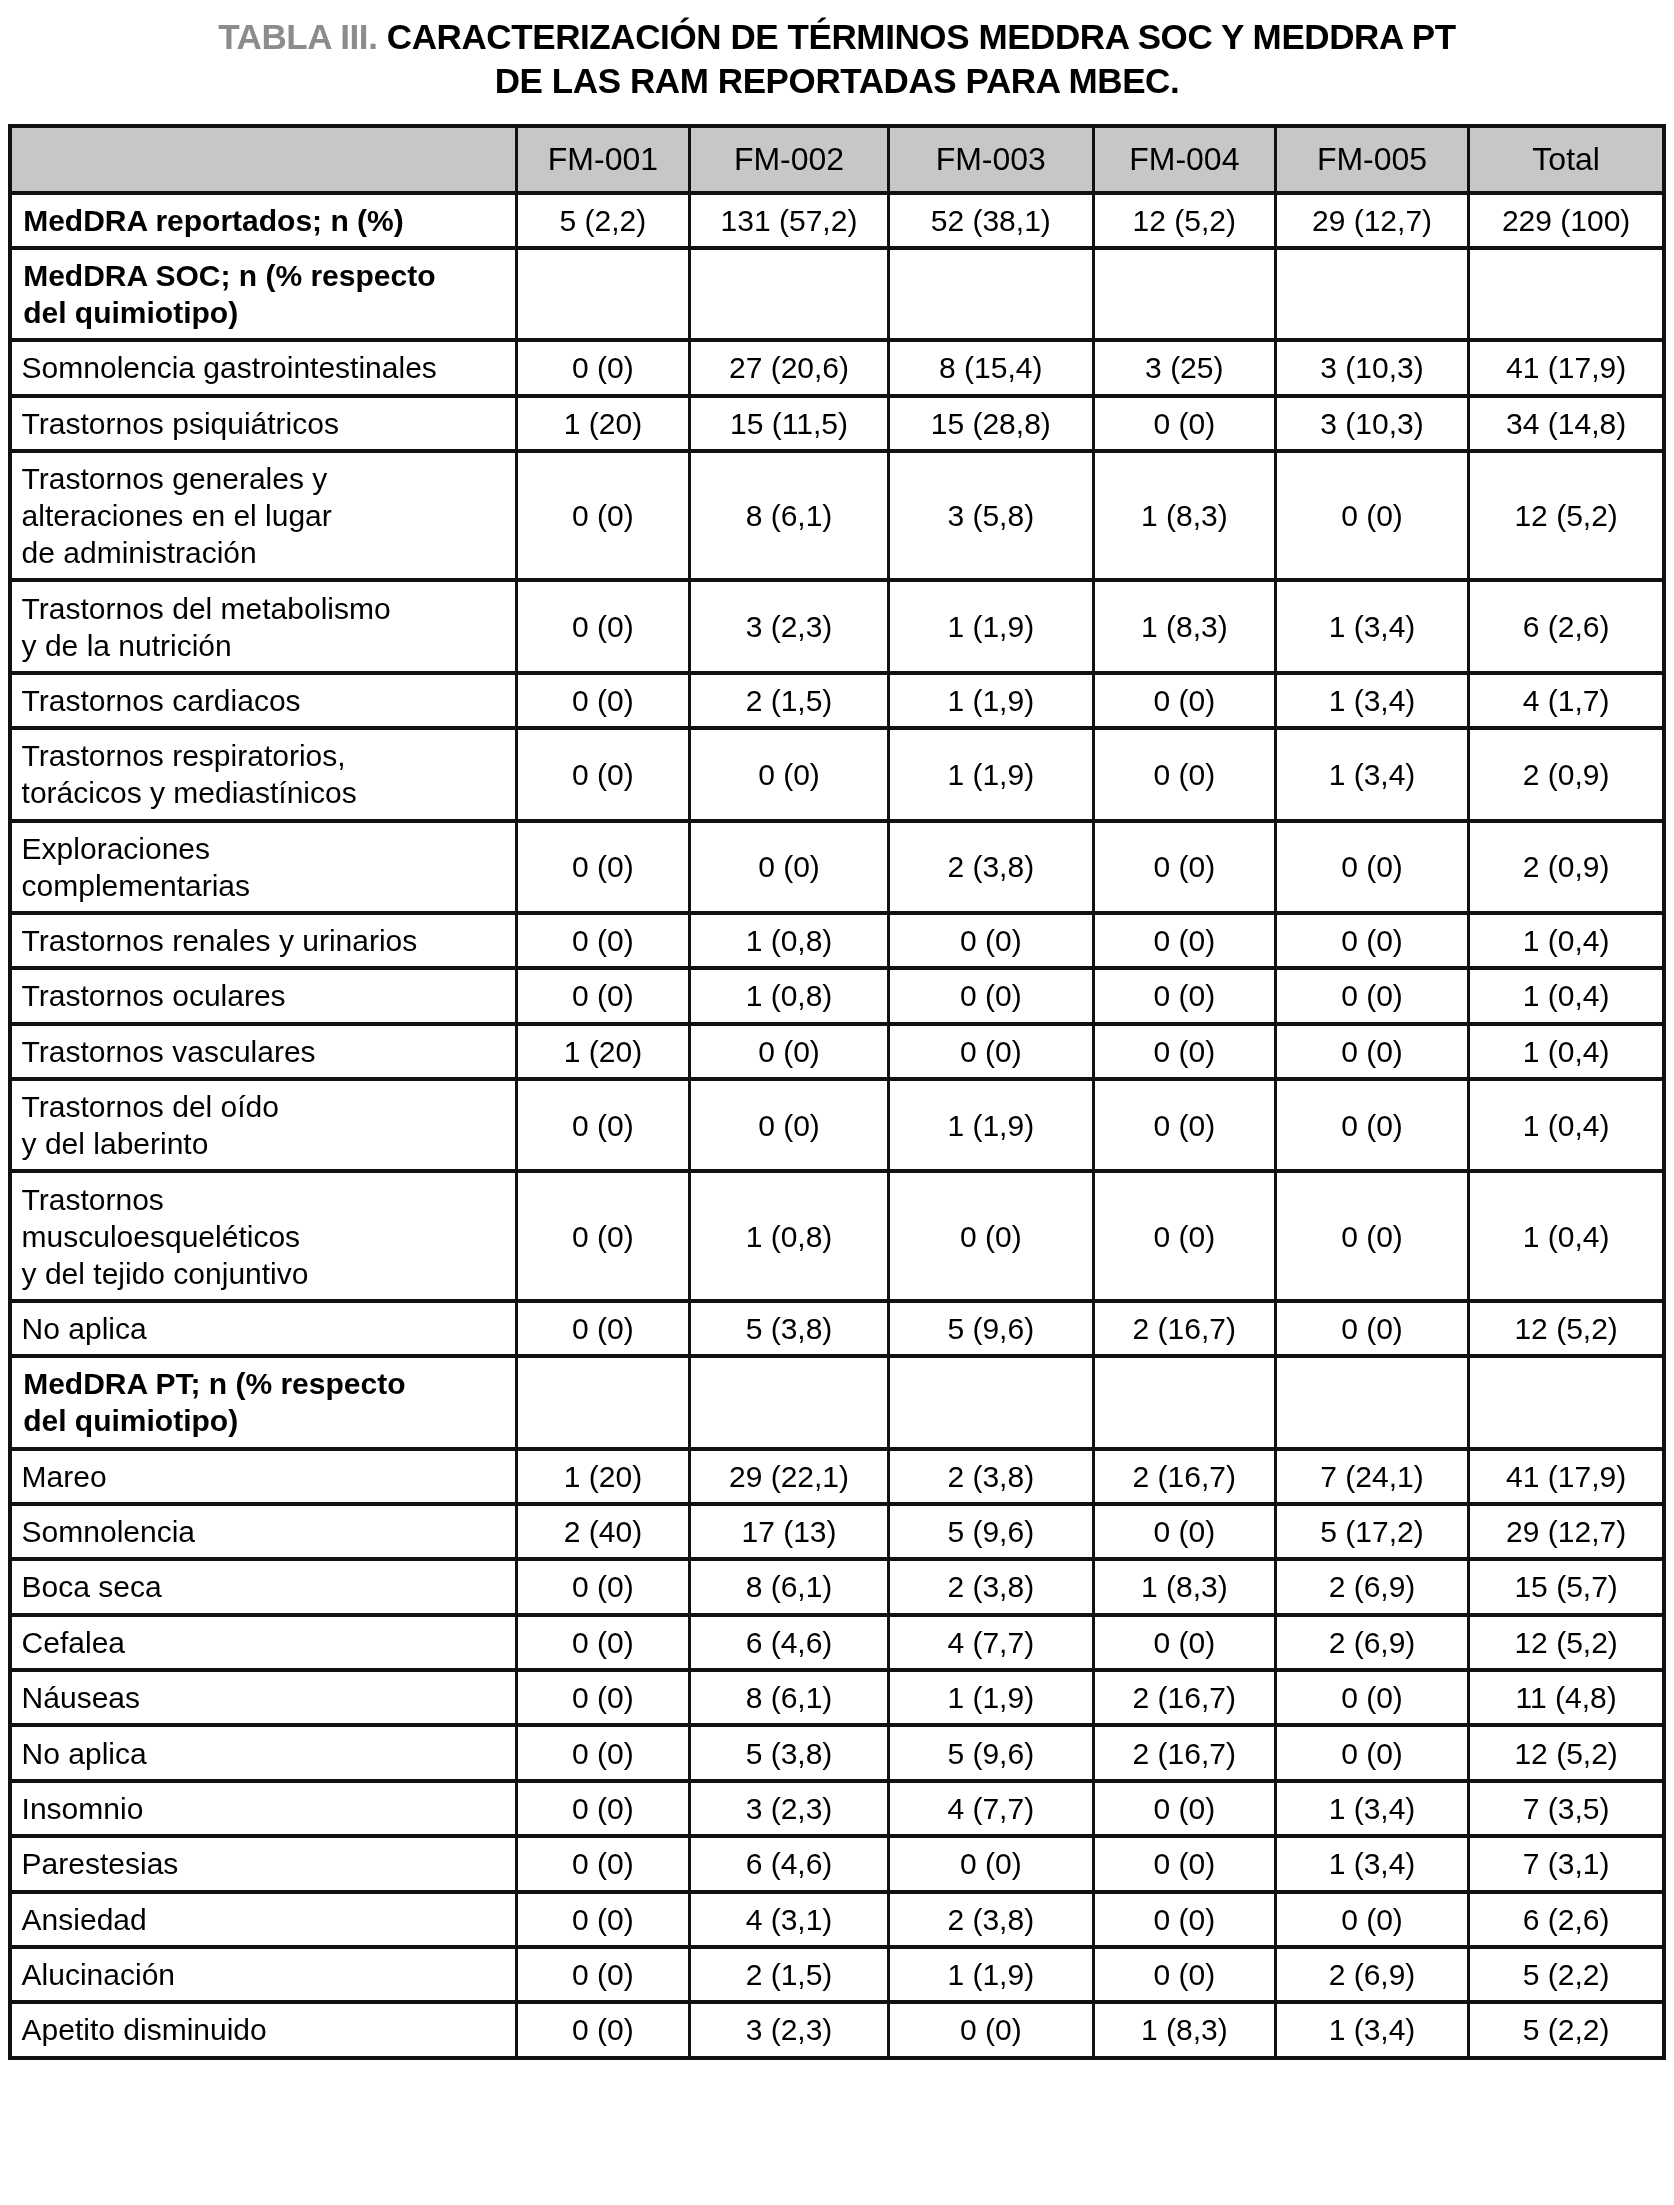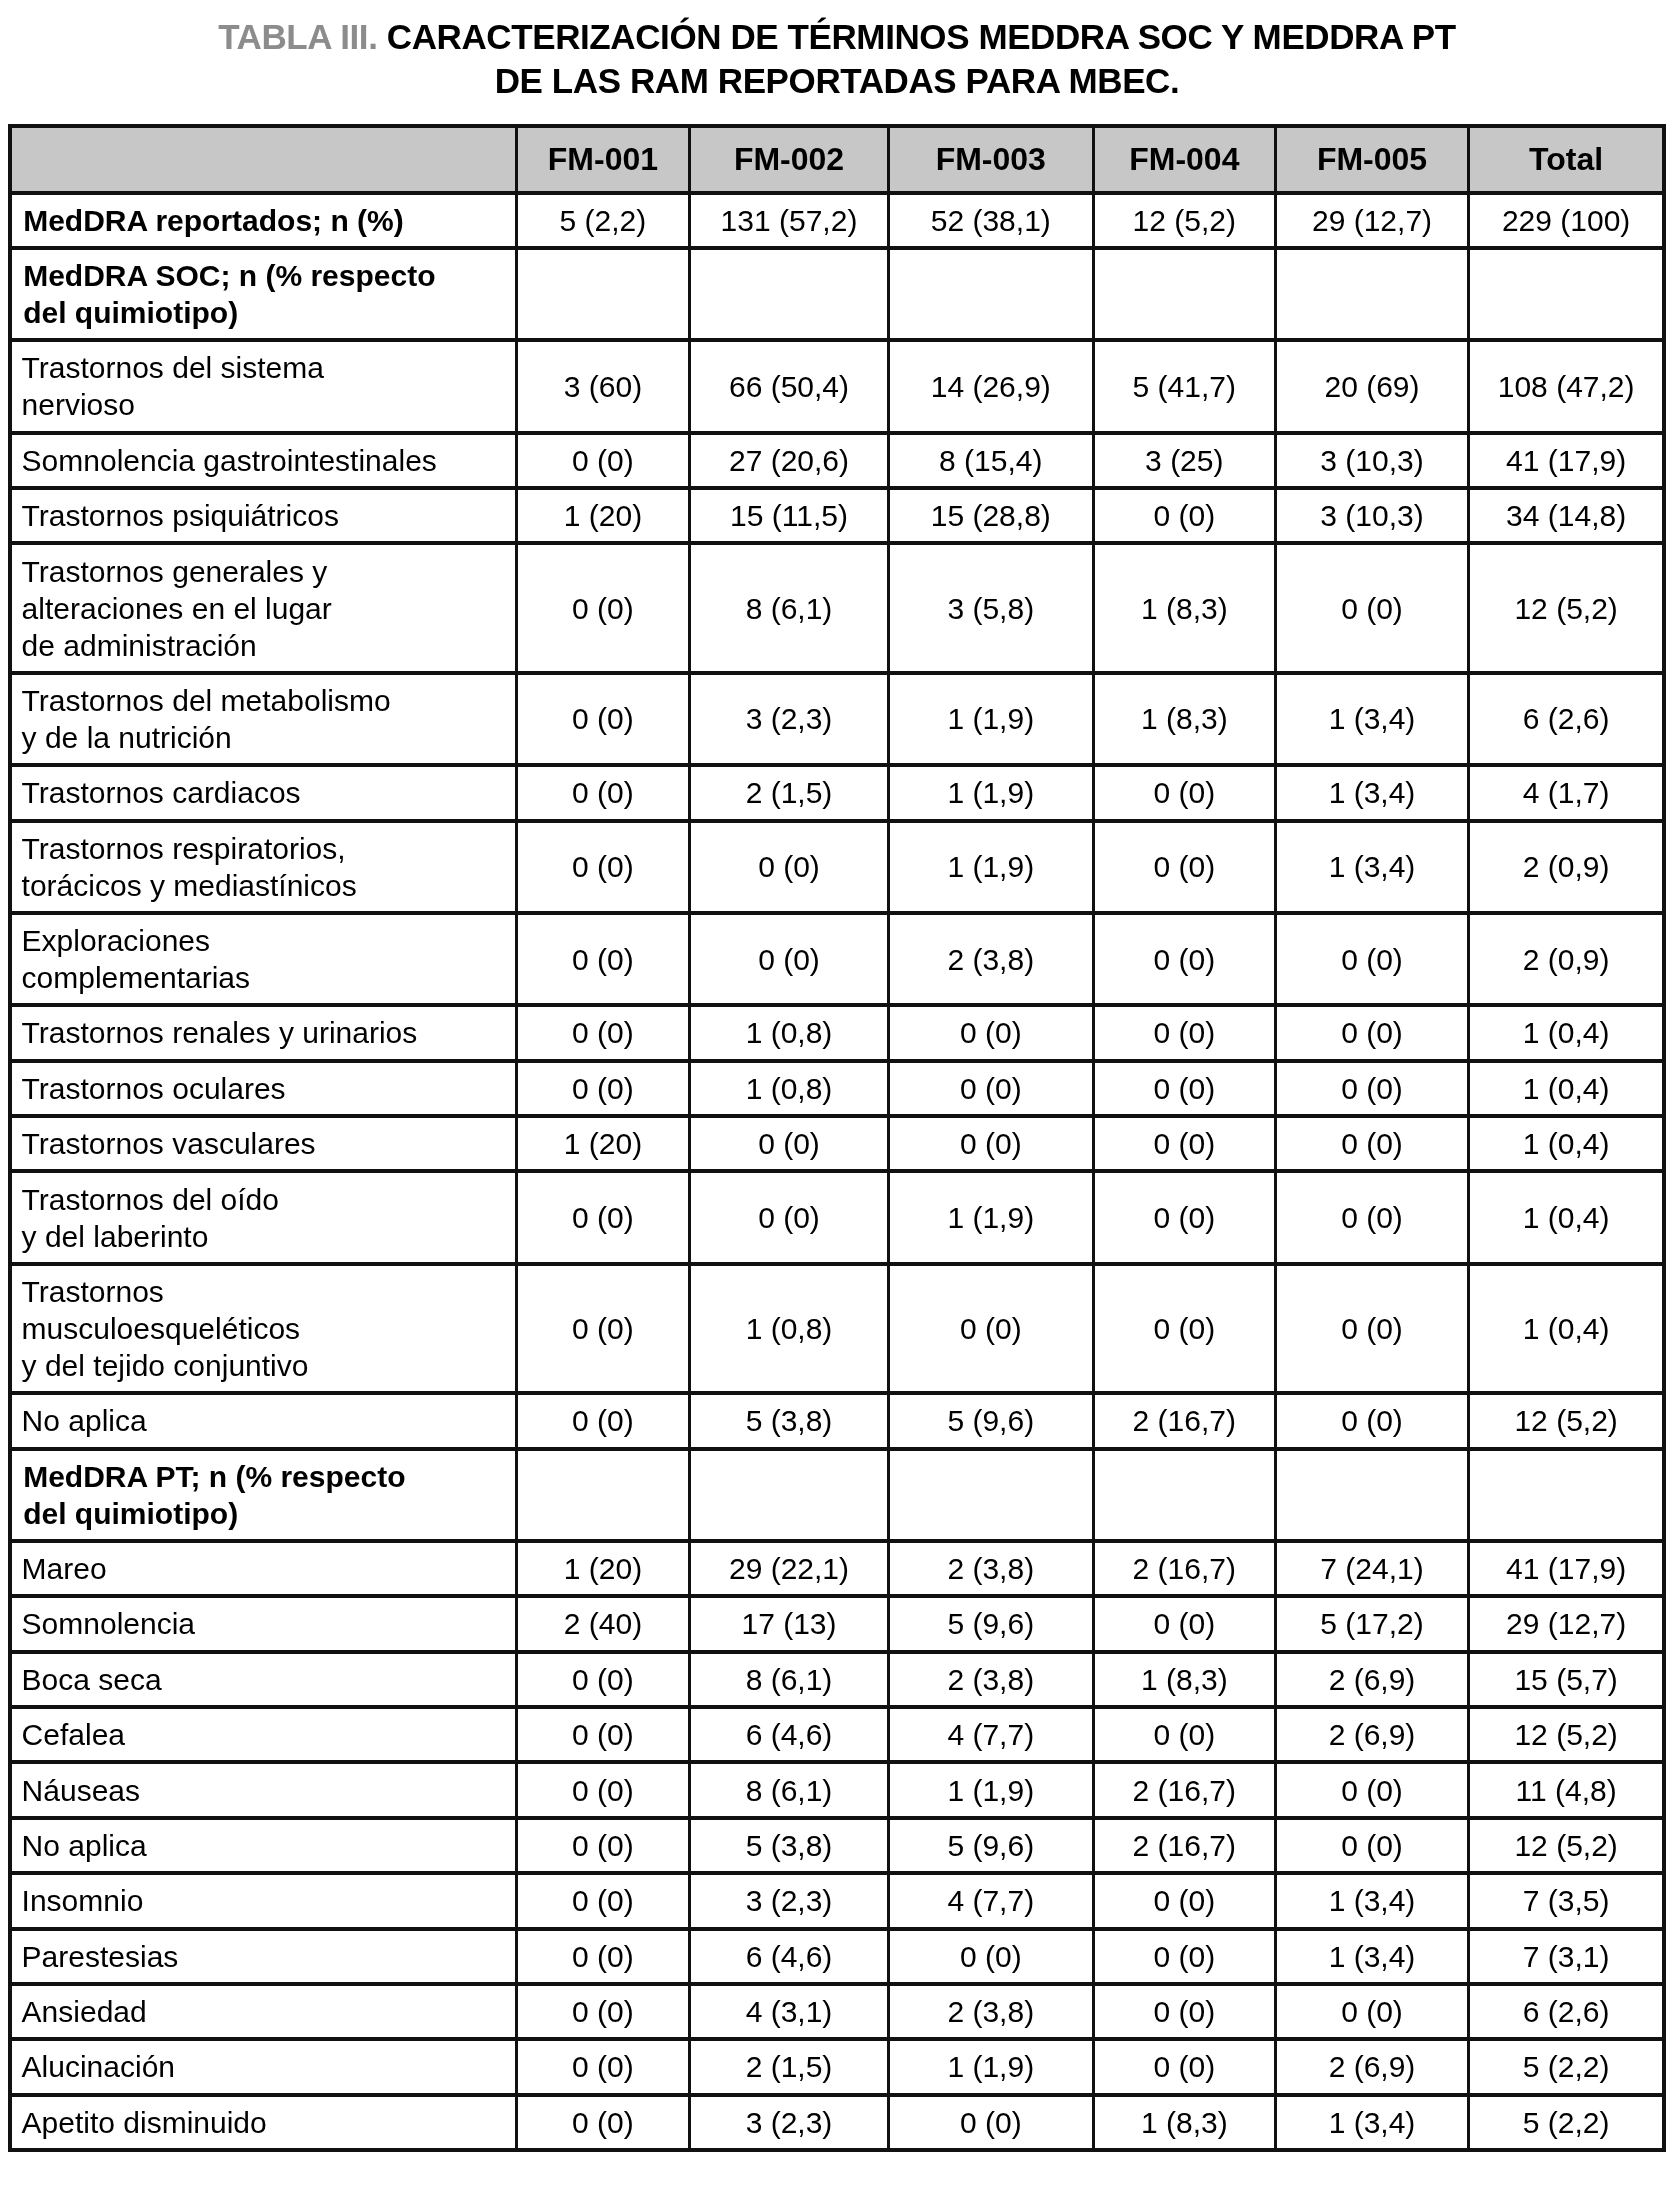--- a/index.html
+++ b/index.html
@@ -38,21 +38,21 @@
   table.meddra td{
     border-left:3.2px solid var(--border-color);
     border-top:4px solid var(--border-color);
     font-size:30px;
     line-height:37px;
     padding:7.2px 9.6px;
     vertical-align:middle;
   }
   table.meddra thead th{
     background:var(--header-bg);
-    font-weight:bold;
+    font-weight:normal;
     text-align:center;
     font-size:32px;
     padding:13px 4.8px;
     border-bottom:4.8px solid var(--border-color);
     margin-left:12px;
   }
   td.row-label{
     text-align:left;
     white-space:pre-line;
     font-weight:normal;
@@ -113,30 +113,20 @@
         <td class="row-label">MedDRA SOC; n (% respecto
 del quimiotipo)</td>
         <td class="value-cell"></td>
         <td class="value-cell"></td>
         <td class="value-cell"></td>
         <td class="value-cell"></td>
         <td class="value-cell"></td>
         <td class="value-cell"></td>
       </tr>
       <tr class="style-sub">
-        <td class="row-label">Trastornos del sistema
-nervioso</td>
-        <td class="value-cell">3 (60)</td>
-        <td class="value-cell">66 (50,4)</td>
-        <td class="value-cell">14 (26,9)</td>
-        <td class="value-cell">5 (41,7)</td>
-        <td class="value-cell">20 (69)</td>
-        <td class="value-cell">108 (47,2)</td>
-      </tr>
-      <tr class="style-sub">
         <td class="row-label">Somnolencia gastrointestinales</td>
         <td class="value-cell">0 (0)</td>
         <td class="value-cell">27 (20,6)</td>
         <td class="value-cell">8 (15,4)</td>
         <td class="value-cell">3 (25)</td>
         <td class="value-cell">3 (10,3)</td>
         <td class="value-cell">41 (17,9)</td>
       </tr>
       <tr class="style-sub">
         <td class="row-label">Trastornos psiquiátricos</td>

